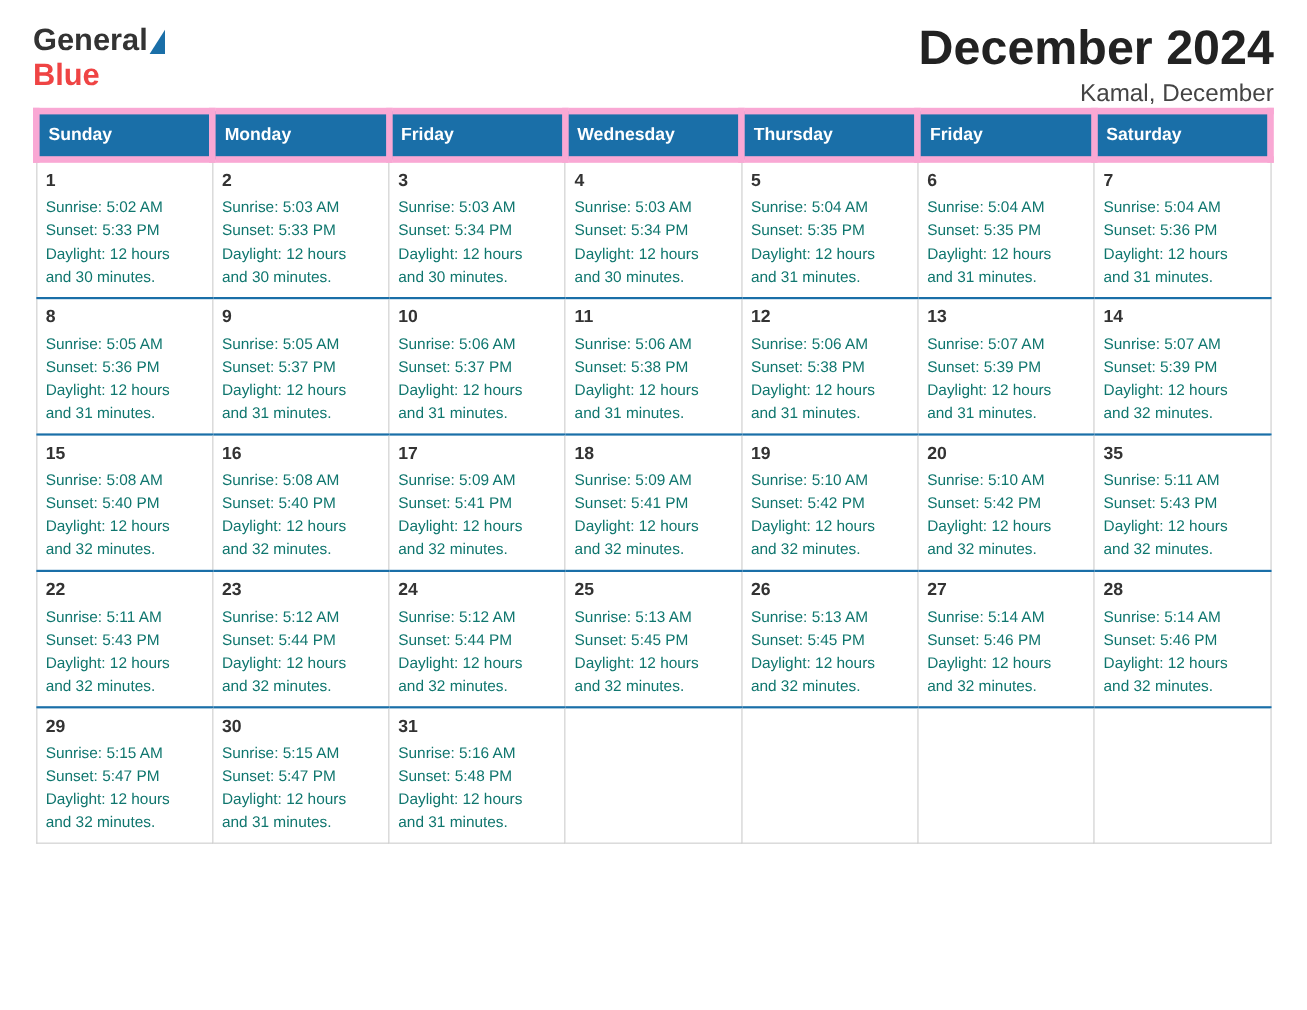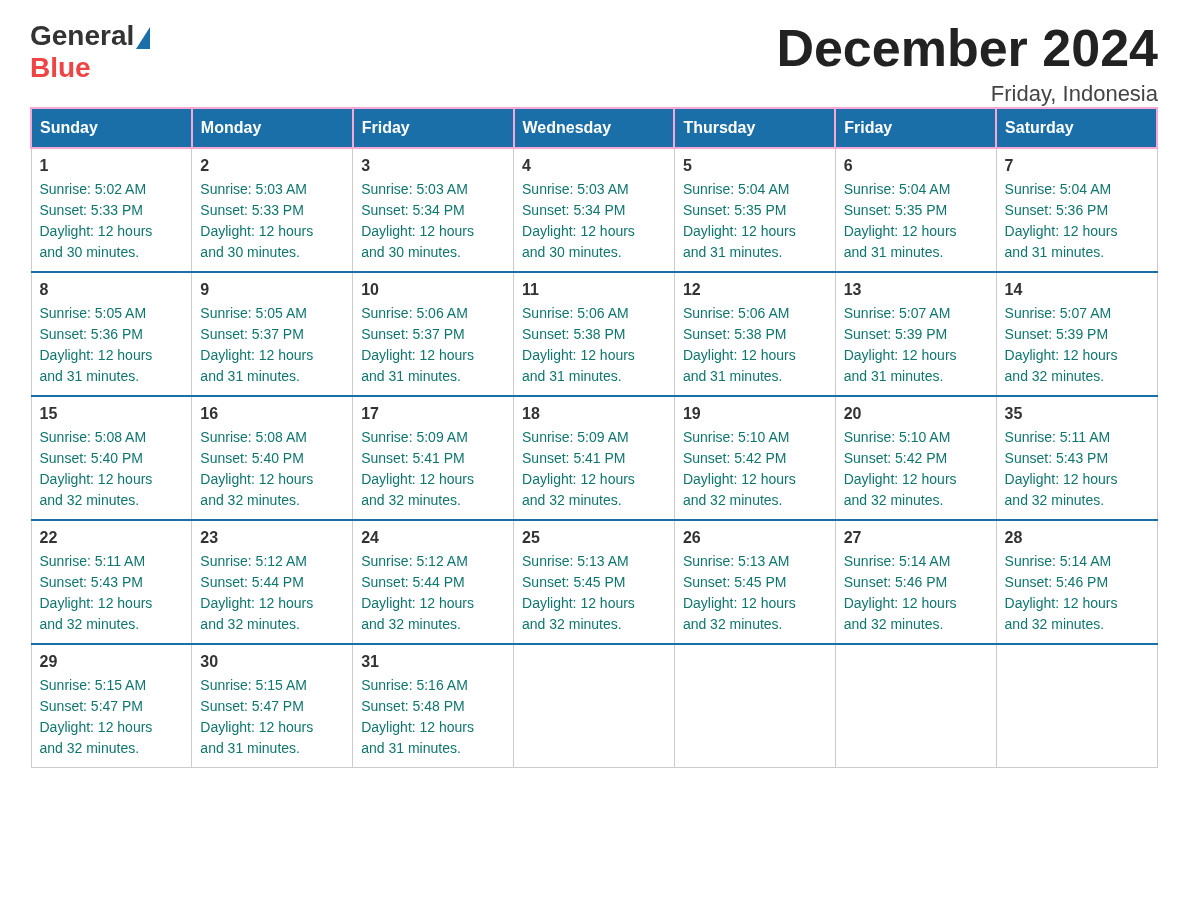--- a/index.html
+++ b/index.html
@@ -40,21 +40,21 @@
     }
     .logo-blue {
       font-size: 28px;
       font-weight: bold;
       color: #ef4444;
     }
     .title-section {
       text-align: right;
     }
     .main-title {
-      font-size: 52px;
+      font-size: 44px;
       font-weight: bold;
       color: #222;
       line-height: 1.1;
     }
     .subtitle {
       font-size: 22px;
       color: #444;
       margin-top: 4px;
     }
     table {
@@ -64,21 +64,21 @@
     }
     thead tr {
       background-color: #1a6fa8;
     }
     thead th {
       color: #ffffff;
       font-size: 16px;
       font-weight: bold;
       padding: 10px 8px;
       text-align: left;
-      border: 2px solid #f9a8d4;
+      border: 6px solid #f9a8d4;
     }
     tbody td {
       vertical-align: top;
       padding: 8px 8px;
       border: 1px solid #cccccc;
       border-top: 2px solid #1a6fa8;
       font-size: 13px;
       color: #333;
       height: 110px;
     }
@@ -106,21 +106,21 @@
 <div class="header">
   <div class="logo">
     <div class="logo-top">
       <span class="logo-general">General</span>
       <div class="logo-triangle"></div>
     </div>
     <span class="logo-blue">Blue</span>
   </div>
   <div class="title-section">
     <div class="main-title">December 2024</div>
-    <div class="subtitle">Friday, Indonesia</div>
+    <div class="subtitle">Kamal, December</div>
   </div>
 </div>
 
 <table>
   <thead>
     <tr>
       <th>Sunday</th>
       <th>Monday</th>
       <th>Friday</th>
       <th>Wednesday</th>

